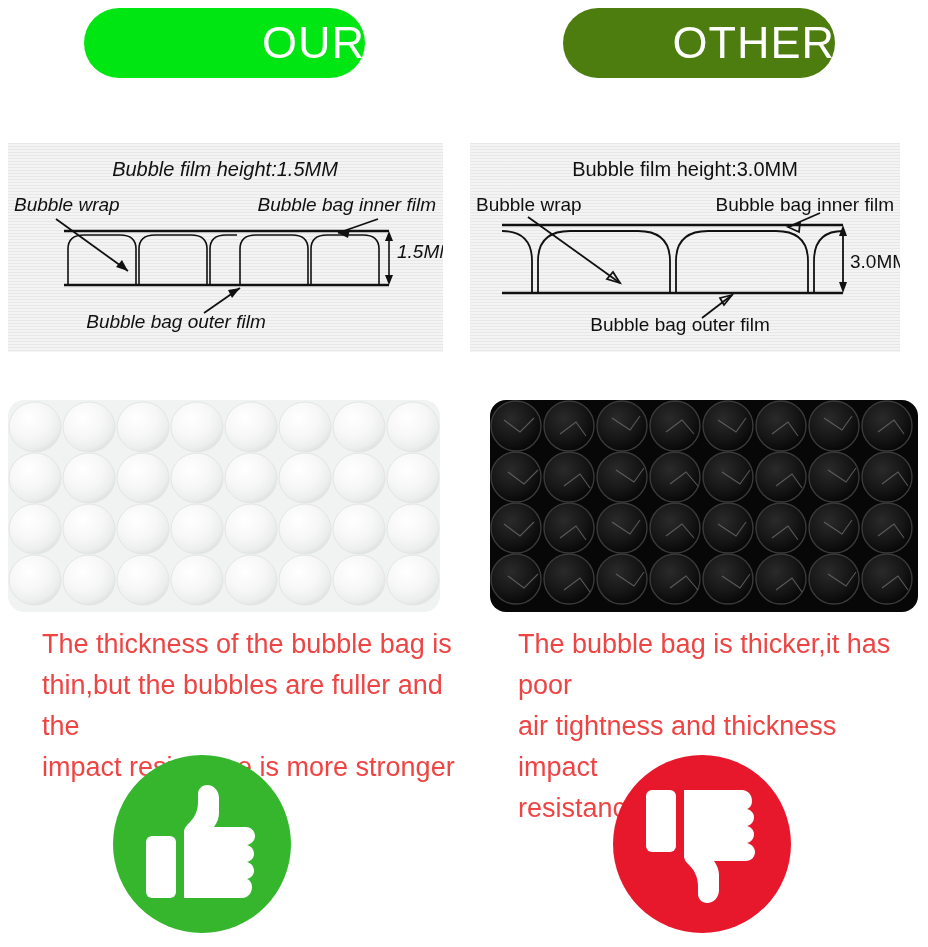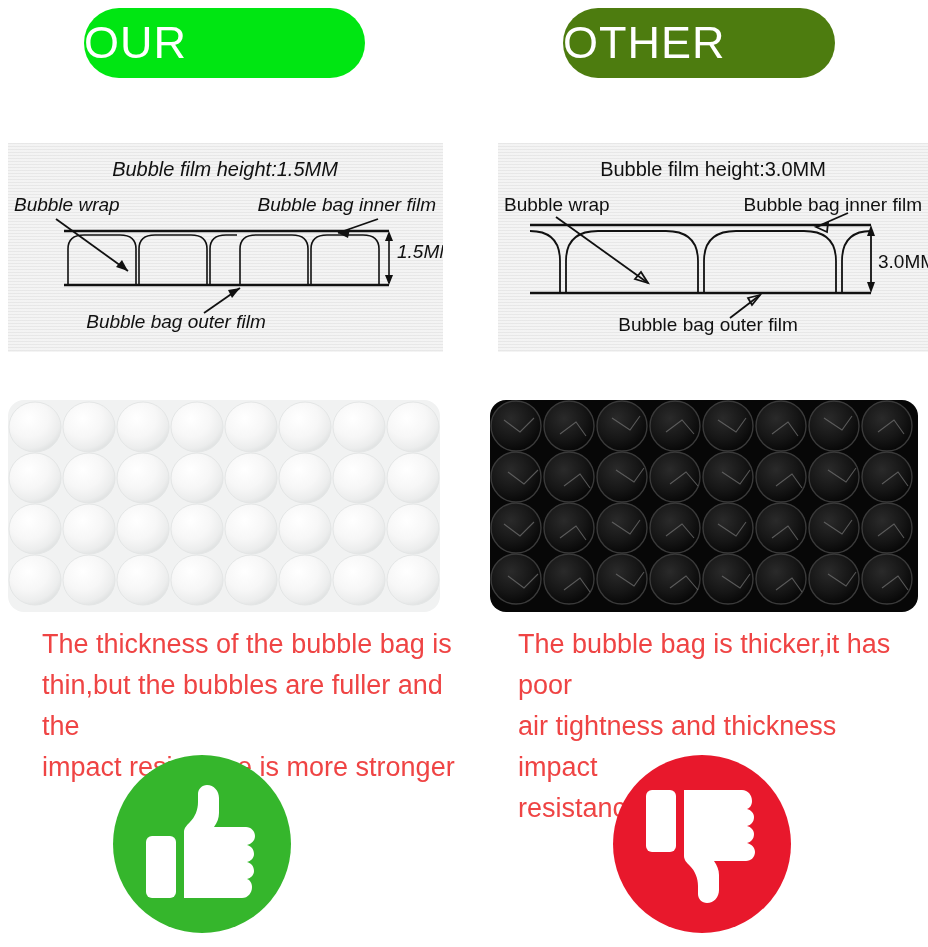--- a/index.html
+++ b/index.html
@@ -17,21 +17,21 @@
   }
 
   
   .badge {
     position: absolute;
     top: 8px;
     height: 70px;
     border-radius: 35px;
     display: flex;
     align-items: center;
-    justify-content: flex-start;
+    justify-content: flex-end;
     color: #ffffff;
     font-size: 45px;
     letter-spacing: 1px;
     font-weight: 400;
   }
   .badge-our   { left: 84px;  width: 281px; background: #00e612; }
   .badge-other { left: 563px; width: 272px; background: #4d7c0f; }
 
   
   .diagram-panel {
@@ -42,21 +42,21 @@
       repeating-linear-gradient(
         to bottom,
         rgba(0,0,0,0.018) 0px,
         rgba(0,0,0,0.018) 1px,
         rgba(255,255,255,0.4) 1px,
         rgba(255,255,255,0.4) 3px
       ),
       #ececec;
   }
   .panel-left  { left: 8px;   width: 435px; font-style: italic; }
-  .panel-right { left: 498px; width: 430px; }
+  .panel-right { left: 470px; width: 430px; }
   .diagram-panel svg {
     display: block;
     width: 100%;
     height: 100%;
   }
   .dg-text {
     font-family: "Liberation Sans", sans-serif;
     fill: #101010;
   }
 

